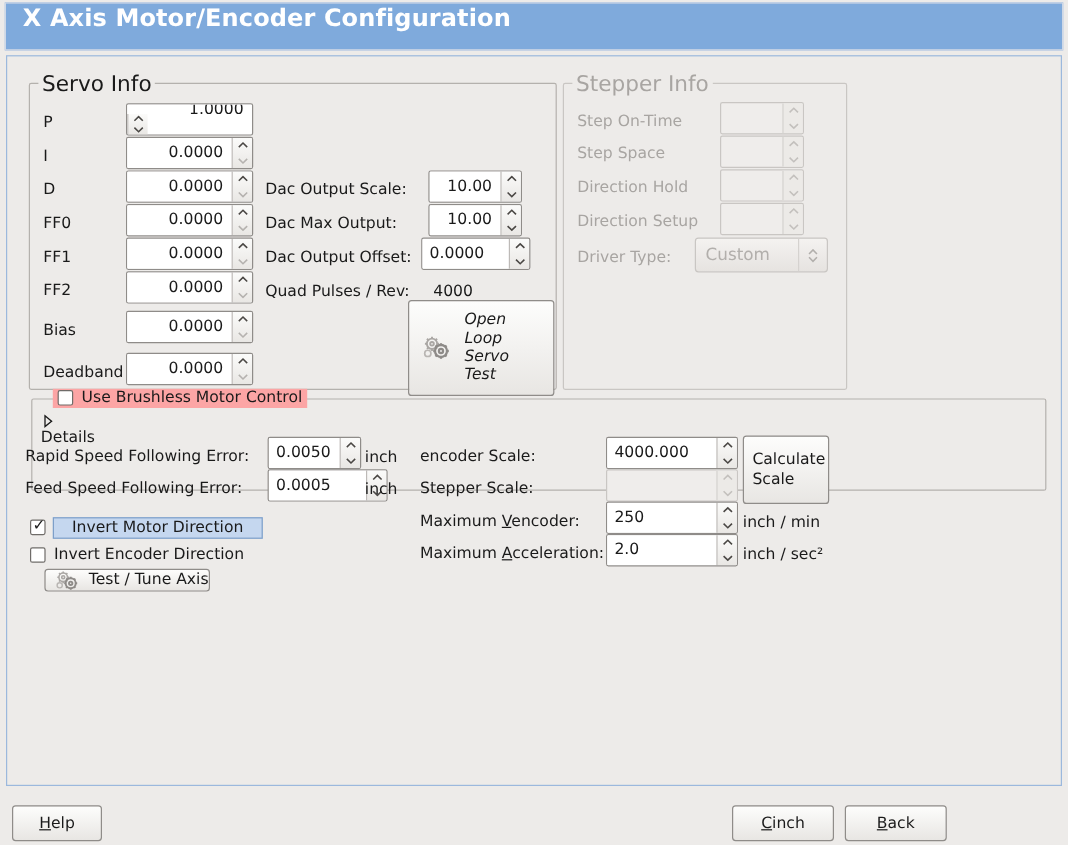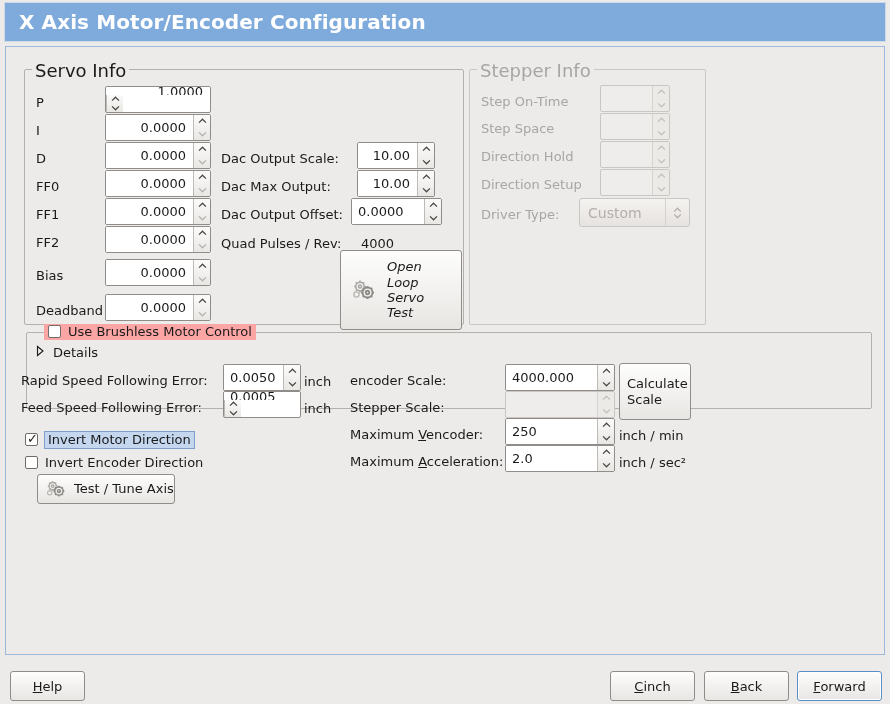--- a/index.html
+++ b/index.html
@@ -12,21 +12,21 @@
     color: #1a1a1a;
     overflow: hidden;
   }
   #root { position: relative; width: 890px; height: 704px; background: #edebe9; }
 
   
   .titlebar {
     position: absolute; left: 4px; top: 2px; width: 882px; height: 40px;
     background: #7faadc;
     border: 1px solid #cfd8e6;
-    display: flex; align-items: center;
+    display: flex; align-items: flex-start;
   }
   .titlebar .title {
     color: #ffffff;
     font-size: 20px;
     font-weight: bold;
     padding-left: 14px;
     letter-spacing: 0.1px;
     white-space: nowrap;
   }
 
@@ -145,27 +145,27 @@
     position: relative;
   }
   .cbbox .chk {
     position: absolute; left: 1px; top: -2px;
     font-size: 13px; line-height: 13px; color: #1a1a1a;
   }
   .cblabel { margin-left: 7px; font-size: 13px; white-space: nowrap; }
   .cblabel.sel {
     background: #c5d7ef;
     border: 1px solid #7d9fc9;
-    padding: 1px 3px;
+    padding: 1px 15px;
     margin-left: 6px;
     line-height: 1.05;
   }
 
   
-  .expander { position: absolute; display: flex; align-items: flex-start; }
+  .expander { position: absolute; display: flex; align-items: flex-start; flex-direction: column; }
   .expander .tri { width: 12px; height: 12px; flex: 0 0 12px; margin-right: 7px; }
   .expander .etext { font-size: 13px; }
 
   
   .detailsframe {
     position: absolute;
     border: 1px solid #b4b1ad;
     border-radius: 2px;
   }
 
@@ -528,21 +528,21 @@
         <div class="ar">
             <svg width="9" height="6" viewBox="0 0 9 6">
               <path d="M1 1.4 L4.5 4.8 L8 1.4" fill="none" stroke="#4a4744" stroke-width="1.3"></path>
             </svg>
           </div>
       </div>
     </div>
     <div class="unit" style="left:298px; top:327px;">inch</div>
 
     <div class="lbl" style="left:15px; top:354px;">Feed Speed Following Error:</div>
-    <div class="spin lefttext" style="left:217px; top:344px; width:78px;flex-direction:column;">
+    <div class="spin lefttext" style="left:217px; top:344px; width:100px;">
       <div class="val">0.0005</div>
       <div class="btns">
         <div class="ar">
             <svg width="9" height="6" viewBox="0 0 9 6">
               <path d="M1 4.6 L4.5 1.2 L8 4.6" fill="none" stroke="#4a4744" stroke-width="1.3"></path>
             </svg>
           </div>
         <div class="ar">
             <svg width="9" height="6" viewBox="0 0 9 6">
               <path d="M1 1.4 L4.5 4.8 L8 1.4" fill="none" stroke="#4a4744" stroke-width="1.3"></path>
@@ -557,21 +557,21 @@
           <span class="chk">✓</span>
         </span>
       <span class="cblabel sel">Invert Motor Direction</span>
     </div>
 
     <div class="cbrow" style="left:19px; top:408px;">
       <span class="cbbox"></span>
       <span class="cblabel">Invert Encoder Direction</span>
     </div>
 
-    <div class="btn" style="left:31px; top:427px; width:138px; height:30px; padding-left:7px;">
+    <div class="btn" style="left:31px; top:427px; width:138px; height:19px; padding-left:7px;">
       <span style="flex:0 0 auto; margin-right:7px;">
         <svg class="gears" width="22" height="20" viewBox="0 0 26 24">
           <g fill="none" stroke="#aaa7a4" stroke-width="1.6">
             <circle cx="9" cy="8.5" r="4.3"></circle>
             <circle cx="9" cy="8.5" r="1.5"></circle>
           </g>
           <g stroke="#aaa7a4" stroke-width="1.6">
             <path d="M9 2.6 v1.6 M9 12.8 v1.6 M3.1 8.5 h1.6 M13.3 8.5 h1.6 M4.8 4.3 l1.2 1.2 M12 11.5 l1.2 1.2 M13.2 4.3 l-1.2 1.2 M6 11.5 l-1.2 1.2"></path>
           </g>
           <g fill="none" stroke="#8e8b88" stroke-width="1.9">
@@ -669,18 +669,15 @@
   <div class="bottombar">
     <div class="btn center" style="left:10px; top:15px; width:75px; height:30px;">
       <span><span class="mn">H</span><span>elp</span></span>
     </div>
     <div class="btn center" style="left:610px; top:15px; width:85px; height:30px;">
       <span><span class="mn">C</span><span>inch</span></span>
     </div>
     <div class="btn center" style="left:704px; top:15px; width:85px; height:30px;">
       <span><span class="mn">B</span><span>ack</span></span>
     </div>
-    <div class="btn center focus" style="left:797px; top:15px; width:85px; height:30px;">
-      <span><span class="mn">F</span><span>orward</span></span>
-    </div>
   </div>
 
 </div>
 
 </body></html>

